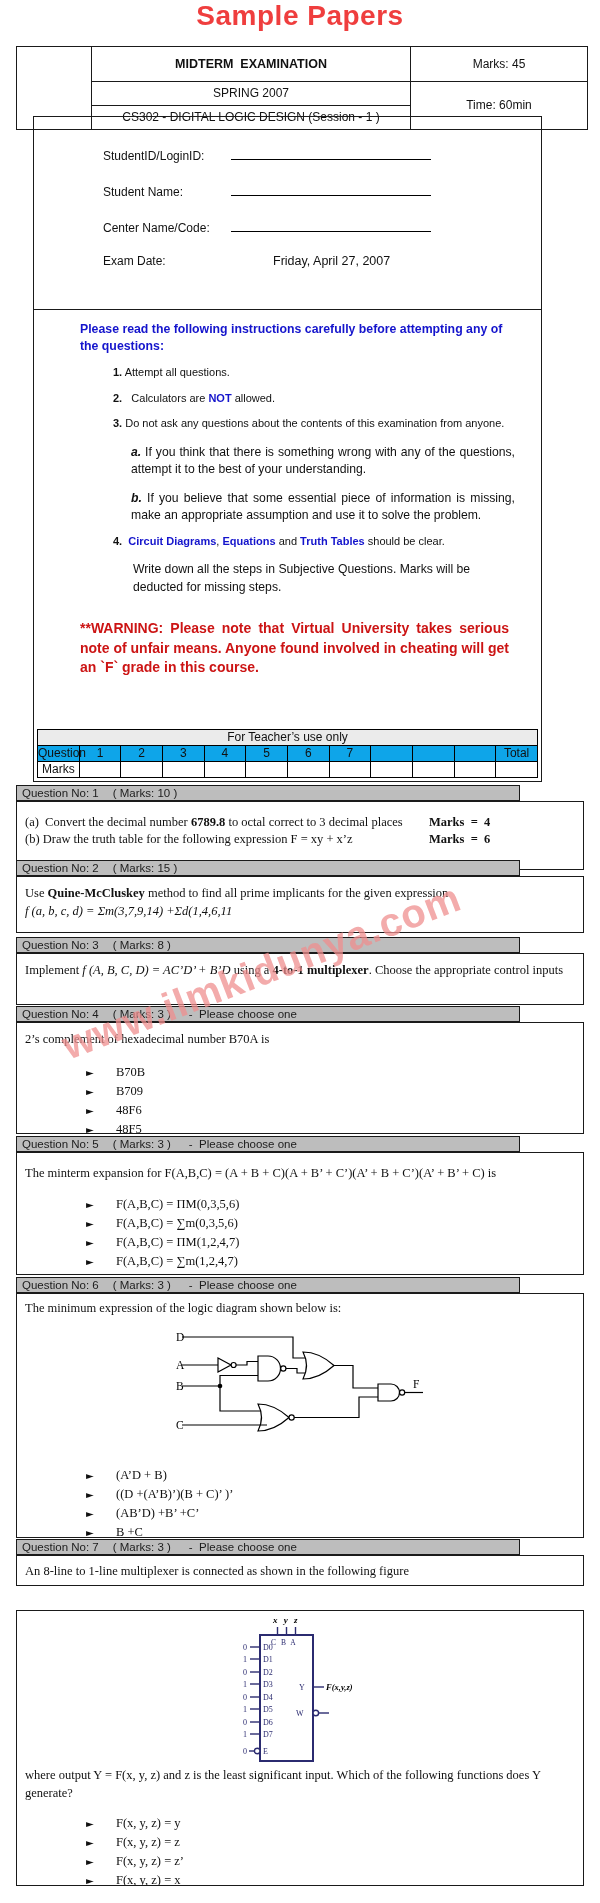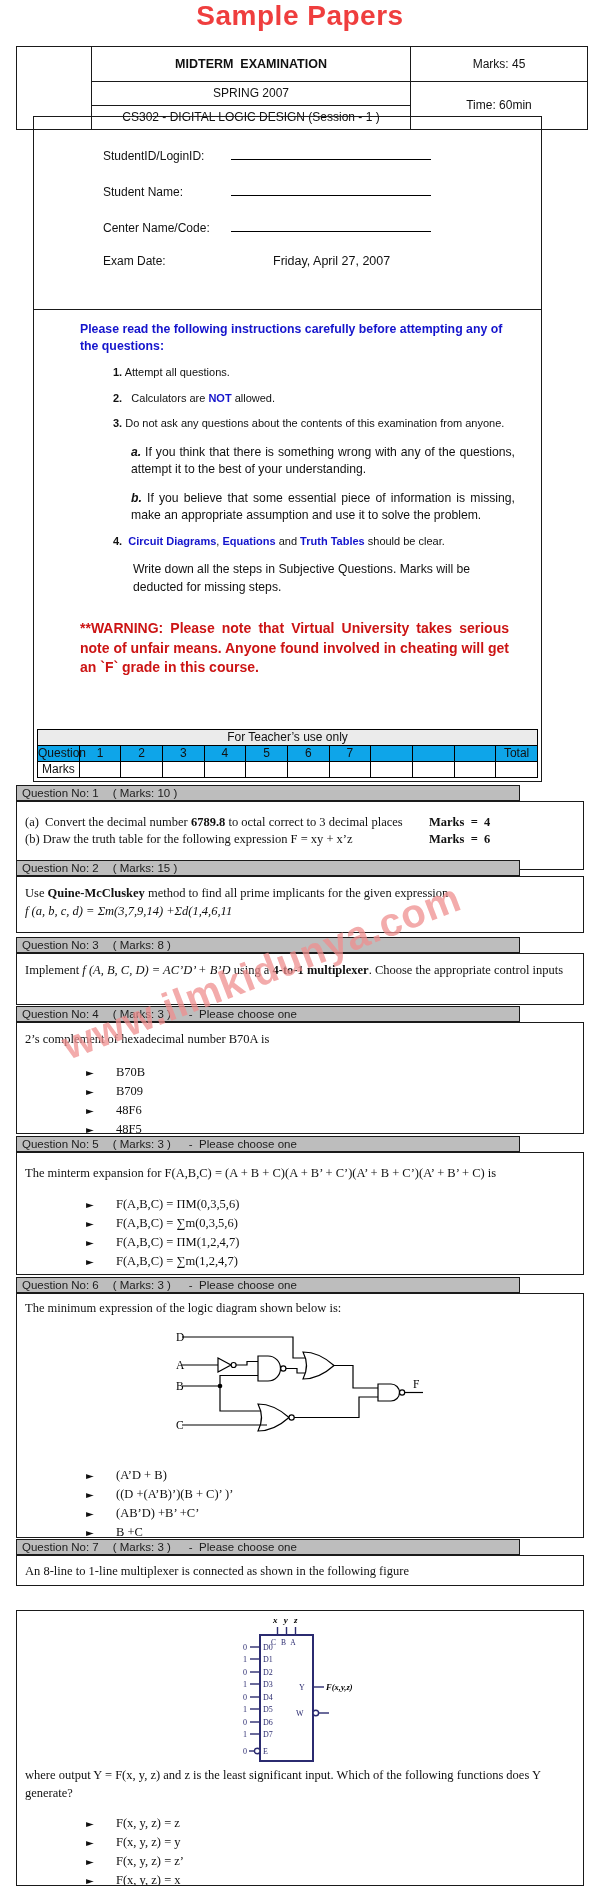--- a/index.html
+++ b/index.html
@@ -346,22 +346,22 @@
         <text x="74" y="77">Y</text>
         <text x="71" y="103">W</text>
       </g>
       <text x="48" y="10" font-size="9" font-style="italic" font-weight="bold" letter-spacing="2" fill="#000">x y z</text>
       <text x="101" y="77" font-size="8.5" font-style="italic" font-weight="bold" fill="#000">F(x,y,z)</text>
     </svg>
 
     <div id="fig-text">where output Y = F(x, y, z) and z is the least significant input. Which of the following functions does Y generate?</div>
 
     <div class="opts" style="margin-top:12px;">
+      <div class="opt"><span class="arrow">►</span><span>F(x, y, z) = y</span></div>
       <div class="opt"><span class="arrow">►</span><span>F(x, y, z) = z</span></div>
-      <div class="opt"><span class="arrow">►</span><span>F(x, y, z) = y</span></div>
       <div class="opt"><span class="arrow">►</span><span>F(x, y, z) = z’</span></div>
       <div class="opt"><span class="arrow">►</span><span>F(x, y, z) = x</span></div>
     </div>
   </div>
 
   <div id="watermark">www.ilmkidunya.com</div>
 
 </div>
 
 </body></html>

